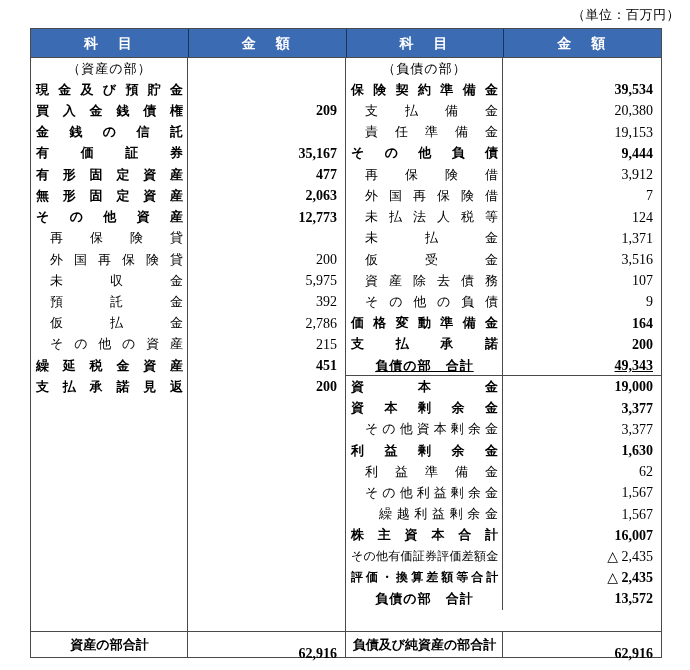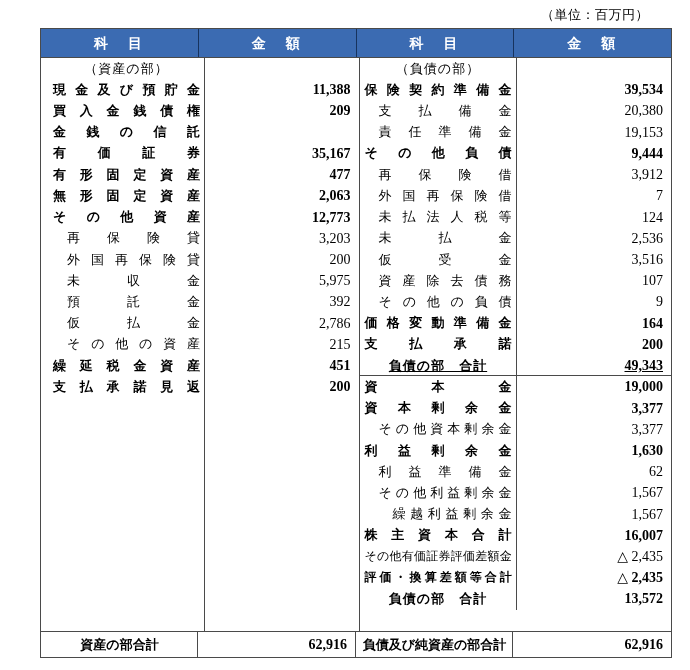--- a/index.html
+++ b/index.html
@@ -8,35 +8,35 @@
     --rh:21.22px;
   }
   *{margin:0;padding:0;box-sizing:border-box;}
   html,body{background:#ffffff;}
   .sheet{
     position:relative;width:690px;height:670px;background:#fff;
     font-family:"Liberation Sans","DejaVu Sans",sans-serif;color:#000;
     overflow:hidden;
   }
   .unit{
-    position:absolute;top:6px;right:41px;font-size:13px;letter-spacing:0.5px;
+    position:absolute;top:6px;right:10px;font-size:13px;letter-spacing:0.5px;
   }
   .bs-table{
-    position:absolute;left:40px;top:28px;width:632px;height:630px;
+    position:absolute;left:30px;top:28px;width:632px;height:630px;
     border:1px solid var(--grid);display:flex;flex-direction:column;background:#fff;
   }
   
   .thead{display:flex;height:29px;background:var(--header-bg);border-bottom:1px solid var(--grid);}
   .hcell{
     flex:1;color:#fff;font-weight:bold;text-align:center;line-height:28px;
     font-size:14px;letter-spacing:3px;
   }
   .hcell + .hcell{border-left:1px solid #17335e;}
   
-  .tbody{flex:1;display:flex;min-height:0;margin-left:7px;}
+  .tbody{flex:1;display:flex;min-height:0;}
   .half{width:50%;display:flex;flex-direction:column;}
   .half.lhs{border-right:1px solid var(--grid);}
   .row{display:flex;height:var(--rh);flex:0 0 auto;}
   .row.rule-below{border-bottom:1px solid var(--grid);text-decoration:underline;}
   .lbl{
     width:157px;flex:0 0 157px;border-right:1px solid var(--grid);
     font-size:13px;padding:0 4px 0 5px;overflow:hidden;
   }
   .lbl.just{display:flex;justify-content:space-between;align-items:center;}
   .lbl.just.long{font-size:12px;letter-spacing:-0.3px;}
@@ -46,21 +46,21 @@
     font-family:"Liberation Serif","DejaVu Serif",serif;font-size:14px;
   }
   .b{font-weight:bold;}
   .filler{flex:1 1 auto;display:flex;}
   .filler .lbl{height:100%;}
   
   .tfoot{display:flex;height:26px;border-top:1px solid var(--grid);}
   .fhalf{width:50%;display:flex;}
   .fhalf.lhs{border-right:1px solid var(--grid);}
   .tfoot .lbl{display:block;text-align:center;line-height:25px;font-weight:bold;font-size:13px;}
-  .tfoot .amt{line-height:25px;font-weight:bold;}
+  .tfoot .amt{line-height:25px;font-weight:bold;margin-top:9px;}
 </style>
 </head>
 <body>
 
 <div class="sheet">
 
   <div class="unit">（単位：百万円）</div>
 
   <div class="bs-table">
 
@@ -80,21 +80,20 @@
           <div class="row">
             <div class="lbl b just">
               <span>現</span>
               <span>金</span>
               <span>及</span>
               <span>び</span>
               <span>預</span>
               <span>貯</span>
               <span>金</span>
             </div>
-            <div class="amt b">11,388</div>
           </div>
           <div class="row">
             <div class="lbl b just">
               <span>買</span>
               <span>入</span>
               <span>金</span>
               <span>銭</span>
               <span>債</span>
               <span>権</span>
             </div>
@@ -150,21 +149,20 @@
             </div>
             <div class="amt b">12,773</div>
           </div>
           <div class="row">
             <div class="lbl just" style="padding-left: 19px;">
               <span>再</span>
               <span>保</span>
               <span>険</span>
               <span>貸</span>
             </div>
-            <div class="amt">3,203</div>
           </div>
           <div class="row">
             <div class="lbl just" style="padding-left: 19px;">
               <span>外</span>
               <span>国</span>
               <span>再</span>
               <span>保</span>
               <span>険</span>
               <span>貸</span>
             </div>
@@ -308,21 +306,21 @@
               <span>等</span>
             </div>
             <div class="amt">124</div>
           </div>
           <div class="row">
             <div class="lbl just" style="padding-left: 19px;">
               <span>未</span>
               <span>払</span>
               <span>金</span>
             </div>
-            <div class="amt">2,536</div>
+            <div class="amt">1,371</div>
           </div>
           <div class="row">
             <div class="lbl just" style="padding-left: 19px;">
               <span>仮</span>
               <span>受</span>
               <span>金</span>
             </div>
             <div class="amt">3,516</div>
           </div>
           <div class="row">

